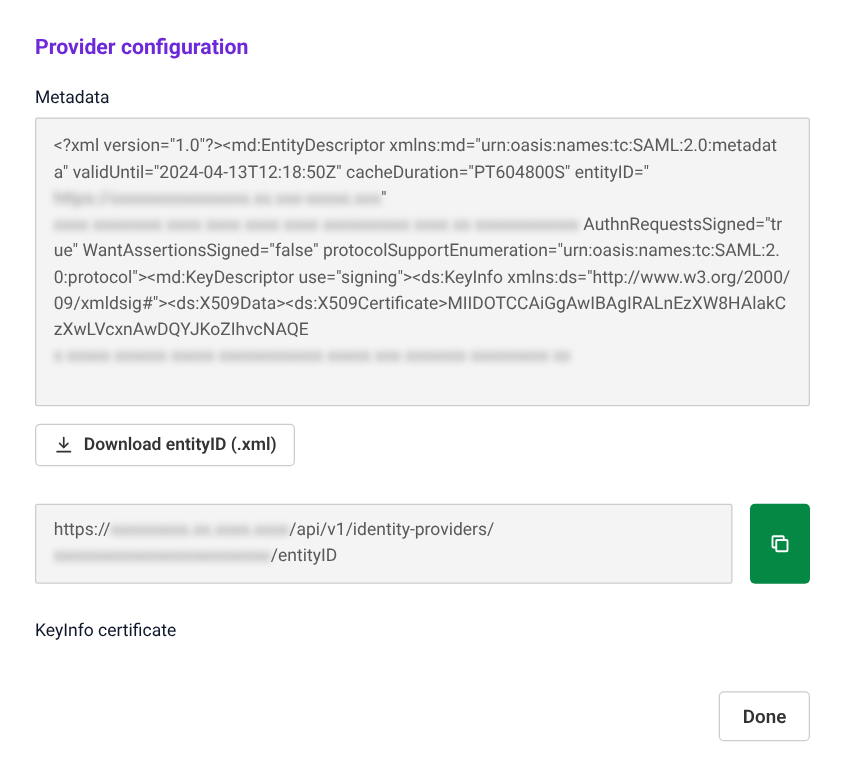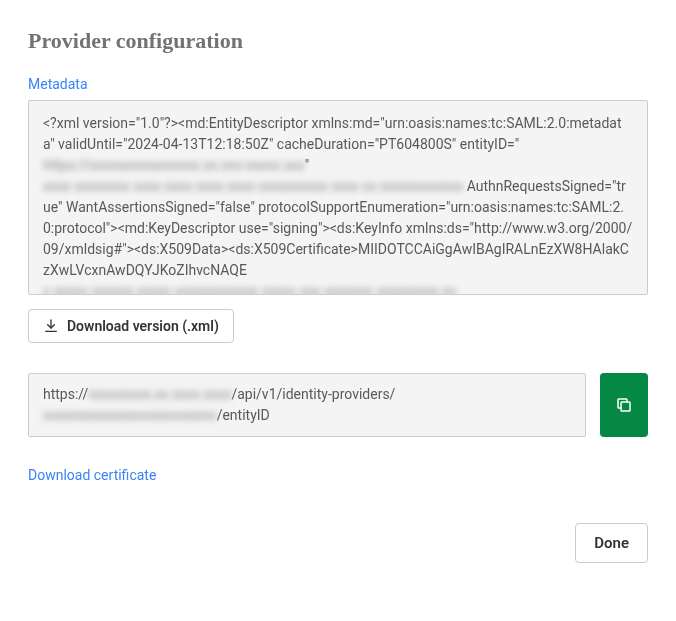--- a/index.html
+++ b/index.html
@@ -8,39 +8,38 @@
       padding: 0;
     }
     body {
       font-family: -apple-system, BlinkMacSystemFont, "Segoe UI", Roboto, Helvetica, Arial, sans-serif;
       background: #fff;
       padding: 28px;
       width: 676px;
       color: #333;
     }
     .page-title {
-      font-size: 22px;
+      font-size: 17px;
       font-weight: 700;
-      color: #737373;
+      color: #6d28d9;
       margin-bottom: 22px;
-      font-family: Liberation Serif, serif;
     }
     .field-label {
       font-size: 14px;
-      color: #3b82f6;
+      color: #0f172a;
       margin-bottom: 8px;
     }
     .metadata-box {
       border: 1px solid #ccc;
       background: #f4f4f4;
       padding: 12px 14px;
       font-size: 14px;
       line-height: 1.5;
       color: #595959;
-      height: 195px;
+      height: 231px;
       overflow: hidden;
       word-break: break-all;
       margin-bottom: 14px;
       border-radius: 2px;
     }
     .metadata-box .pre-text {
       white-space: normal;
     }
     .blur {
       display: inline-block;
@@ -130,37 +129,37 @@
     <span class="blur">xxxx xxxxxxxx xxxx xxxx xxxx xxxx xxxxxxxxxx xxxx xx xxxxxxxxxxxx</span>
     <span class="pre-text"> AuthnRequestsSigned="true" WantAssertionsSigned="false" protocolSupportEnumeration="urn:oasis:names:tc:SAML:2.0:protocol"&gt;&lt;md:KeyDescriptor use="signing"&gt;&lt;ds:KeyInfo xmlns:ds="http://www.w3.org/2000/09/xmldsig#"&gt;&lt;ds:X509Data&gt;&lt;ds:X509Certificate&gt;MIIDOTCCAiGgAwIBAgIRALnEzXW8HAlakCzXwLVcxnAwDQYJKoZIhvcNAQE</span><br>
     <span class="blur">x xxxxx xxxxxx xxxxx    xxxxxxxxxxxx xxxxx    xxx xxxxxxx xxxxxxxxx xx</span>
   </div>
   <button class="btn">
     <svg class="icon-svg" viewBox="0 0 24 24" fill="none" stroke="currentColor" stroke-width="2" stroke-linecap="round" stroke-linejoin="round">
       <path d="M12 3v12"></path>
       <path d="M7 10l5 5 5-5"></path>
       <path d="M4 20h16"></path>
     </svg>
-    <span>Download version (.xml)</span>
+    <span>Download entityID (.xml)</span>
   </button>
 </div>
 
 <div class="section-gap">
   <div class="url-row">
     <div class="url-box">
       <span>https://</span><span class="blur">xxxxxxxxx.xx.xxxx.xxxx</span><span>/api/v1/identity-providers/</span><br><span class="blur">xxxxxxxxxxxxxxxxxxxxxxxxx</span><span>/entityID</span>
     </div>
     <button class="copy-btn">
       <svg class="copy-icon-svg" viewBox="0 0 24 24" fill="none" stroke="currentColor" stroke-width="2" stroke-linecap="round" stroke-linejoin="round">
         <rect x="8" y="8" width="12" height="12" rx="1"></rect>
         <path d="M16 8V5a1 1 0 0 0-1-1H5a1 1 0 0 0-1 1v10a1 1 0 0 0 1 1h3"></path>
       </svg>
     </button>
   </div>
 </div>
 
 <div class="section-gap">
-  <div class="field-label">Download certificate</div>
+  <div class="field-label">KeyInfo certificate</div>
 </div>
 
 <div class="footer">
   <button class="done-btn">Done</button>
 </div>
 
 </body></html>

